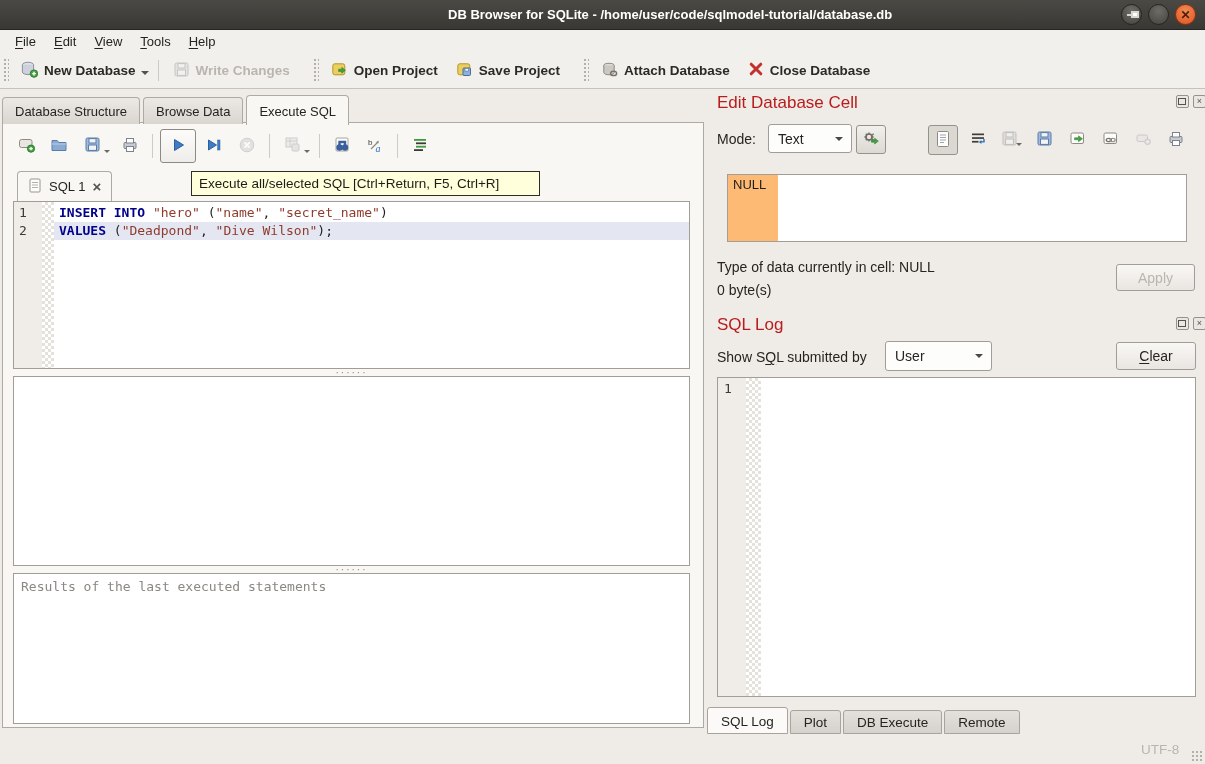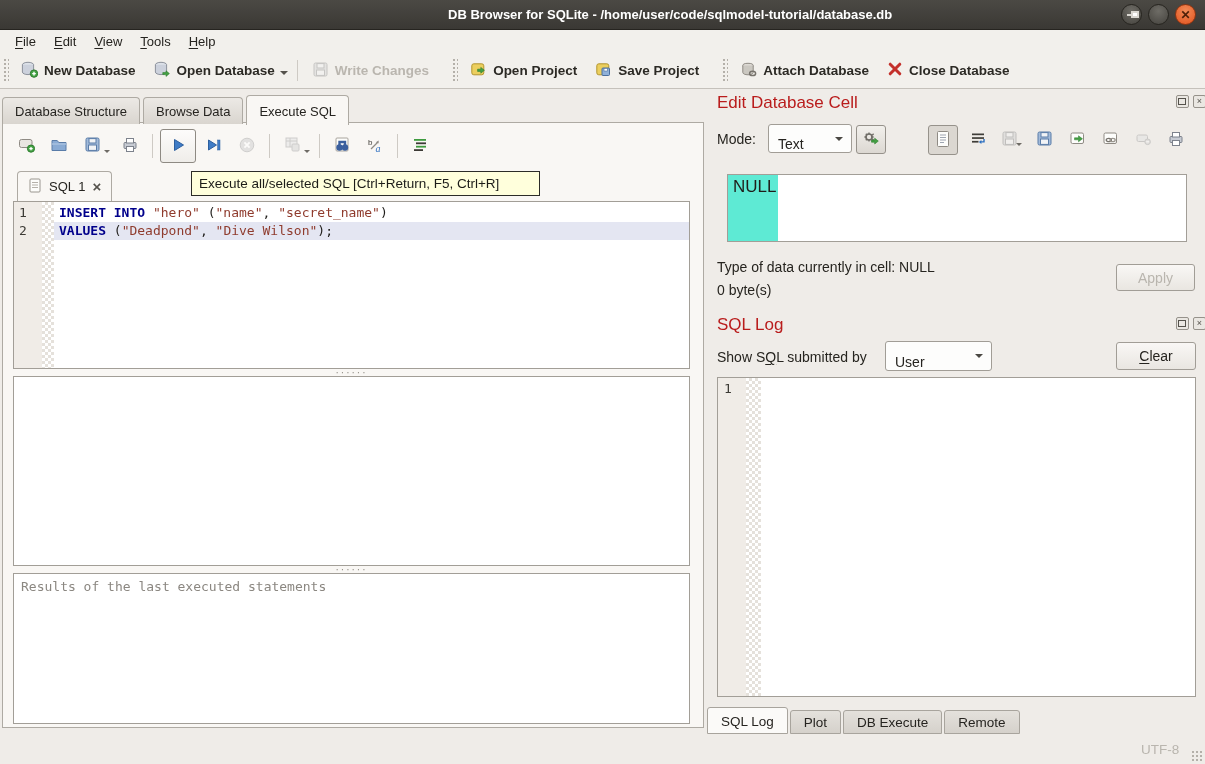--- a/index.html
+++ b/index.html
@@ -100,39 +100,39 @@
   
   .dock-title { position:absolute; font-size:17px; color:#b91c1c; }
   .dock-btns { position:absolute; display:flex; gap:4px; }
   .dock-btn { width:13px; height:13px; border:1px solid #96928b; border-radius:2px;
     background:#eae7e2; position:relative; font-size:9px; line-height:11px; text-align:center; color:#55524c; }
   .dock-btn.float::before { content:""; position:absolute; right:2px; top:2px; width:6px; height:5px;
     border:1px solid #55524c; }
 
   .label14 { font-size:14px; color:#26241f; white-space:nowrap; }
   .combo { position:absolute; background:#fdfdfc; border:1px solid #a19d96; border-radius:3px;
-    display:flex; align-items:flex-end; font-size:14px; padding-left:9px; }
+    display:flex; align-items:center; font-size:14px; padding-left:9px; }
   .combo .caret { position:absolute; right:8px; top:50%; margin-top:-2px; width:0; height:0;
     border:4.5px solid transparent; border-top-color:#4a4843; }
   .btn { position:absolute; border:1px solid #a19d96; border-radius:3px;
     background:linear-gradient(#f9f7f5,#e9e6e1); font-size:14px; color:#26241f;
     display:flex; align-items:center; justify-content:center; }
   .btn.disabled { color:#b9b5ae; }
 
   .tool22 { width:26px; height:26px; display:flex; align-items:center; justify-content:center; }
   .tool22.pressed { width:30px; height:30px; border:1px solid #96928b; border-radius:3px; background:#dbd7d1; }
   .tool22.disabled svg { opacity:.5; filter:grayscale(1); }
   .import-btn { position:absolute; left:856px; top:125px; width:30px; height:29px;
     border:1px solid #96928b; border-radius:3px; background:linear-gradient(#f2f0ec,#dcd8d2);
     display:flex; align-items:center; justify-content:center; }
 
   .cell-box { position:absolute; left:727px; top:174px; width:460px; height:68px;
     background:#ffffff; border:1px solid #a29e97; }
-  .cell-gutter { position:absolute; left:0; top:0; bottom:0; width:50px; background:#5eead4;
-    padding:2px 0 0 5px; font-size:17px; color:#1f1d1a; }
+  .cell-gutter { position:absolute; left:0; top:0; bottom:0; width:50px; background:#fdba74;
+    padding:2px 0 0 5px; font-size:13px; color:#1f1d1a; }
 
   .log-box { position:absolute; left:717px; top:377px; width:479px; height:320px;
     background:#ffffff; border:1px solid #a29e97; }
   .log-gutter { position:absolute; left:0; top:0; bottom:0; width:28px; background:#f0ece7; padding-top:2px; }
   .log-checker { position:absolute; left:28px; top:0; bottom:0; width:15px; background:#ffffff;
     background-image:conic-gradient(#e5e1db 25%, #ffffff 25% 50%, #e5e1db 50% 75%, #ffffff 75%);
     background-size:6px 6px; }
 
   .bottom-tabs { position:absolute; left:707px; top:707px; display:flex; align-items:flex-end; }
   .btab { border:1px solid #a8a49d; border-radius:3px 3px 0 0;
@@ -175,28 +175,20 @@
   <div class="tb-handle"></div>
   <div class="tb-btn">
     <span><svg width="17" height="17" viewBox="0 0 17 17">
           <ellipse cx="7" cy="3.8" rx="5.6" ry="2.5" fill="#dde1e8" stroke="#8d929c"></ellipse>
           <path d="M1.4 3.8 v7.2 c0 1.5 2.5 2.6 5.6 2.6 s5.6-1.1 5.6-2.6 V3.8" fill="#ccd1dc" stroke="#8d929c"></path>
           <circle cx="13" cy="12.6" r="3.7" fill="#45a345" stroke="#2e7d2e"></circle>
           <path d="M13 10.8v3.6M11.2 12.6h3.6" stroke="#fff" stroke-width="1.4"></path>
         </svg></span>
     <span>New Database</span>
   </div>
-  <div class="tb-btn">
-    <span><svg width="17" height="17" viewBox="0 0 17 17">
-          <ellipse cx="7" cy="3.8" rx="5.6" ry="2.5" fill="#dde1e8" stroke="#8d929c"></ellipse>
-          <path d="M1.4 3.8 v7.2 c0 1.5 2.5 2.6 5.6 2.6 s5.6-1.1 5.6-2.6 V3.8" fill="#ccd1dc" stroke="#8d929c"></path>
-          <path d="M8.8 11.6h3.2v-1.8l3.4 2.8-3.4 2.8v-1.8H8.8z" fill="#44a044" stroke="#2e7d2e" stroke-width="0.6"></path>
-        </svg></span>
-    <span>Open Database</span>
-  </div>
   <div class="tb-caret"></div>
   <div class="tb-sep"></div>
   <div class="tb-btn disabled">
     <span><svg width="17" height="17" viewBox="0 0 17 17">
           <rect x="2" y="2" width="13" height="13" rx="1.5" fill="#cfd4dd" stroke="#8d929c"></rect>
           <rect x="5" y="2.6" width="7" height="4.4" fill="#f1f3f6" stroke="#8d929c"></rect>
           <rect x="4.5" y="9" width="8" height="5.4" fill="#f1f3f6" stroke="#8d929c"></rect>
         </svg></span>
     <span>Write Changes</span>
   </div>

